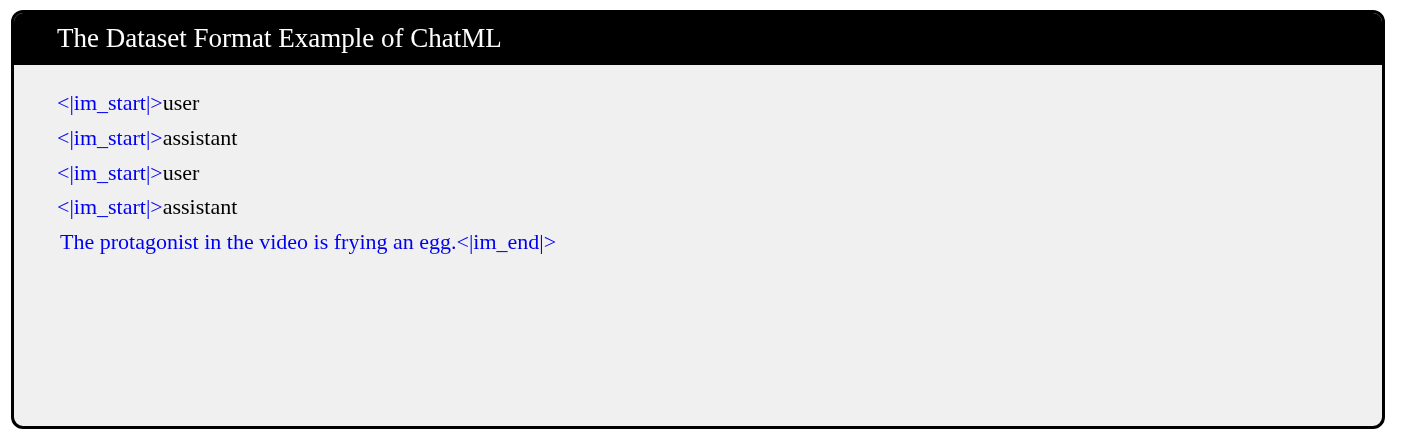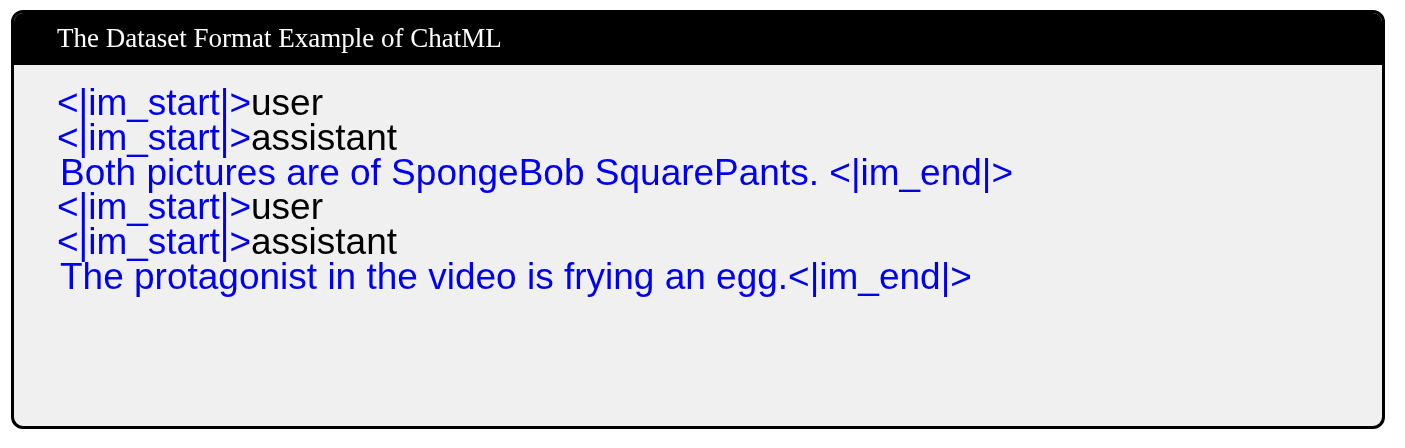--- a/index.html
+++ b/index.html
@@ -9,33 +9,32 @@
     border: 3px solid #000; border-radius: 12px; background: #f0f0f0;
     overflow: hidden;
   }
   .header {
     background: #000; color: #fff; height: 52px;
     font-family: "Liberation Serif", "DejaVu Serif", serif;
     font-size: 27px; line-height: 50px; padding-left: 43px;
   }
   .content {
     padding: 21px 0 0 43px;
-    font-family: Liberation Sans, sans-serif;
-    font-size: 37px; line-height: 34.8px; color: #000;
+    font-family: Liberation Serif, serif;
+    font-size: 22px; line-height: 34.8px; color: #000;
   }
   .line { white-space: nowrap; }
   .blue { color: #0000ee; }
   .indent { padding-left: 3px; }
 </style>
 </head>
 <body>
 
 <div class="box">
   <div class="header">The Dataset Format Example of ChatML</div>
   <div class="content">
     <div class="line"><span class="blue">&lt;|im_start|&gt;</span><span>user</span></div>
     <div class="line"><span class="blue">&lt;|im_start|&gt;</span><span>assistant</span></div>
-    <div class="line indent"><span class="blue">Both pictures are of SpongeBob SquarePants. &lt;|im_end|&gt;</span></div>
     <div class="line"><span class="blue">&lt;|im_start|&gt;</span><span>user</span></div>
     <div class="line"><span class="blue">&lt;|im_start|&gt;</span><span>assistant</span></div>
     <div class="line indent"><span class="blue">The protagonist in the video is frying an egg.&lt;|im_end|&gt;</span></div>
   </div>
 </div>
 
 </body></html>

